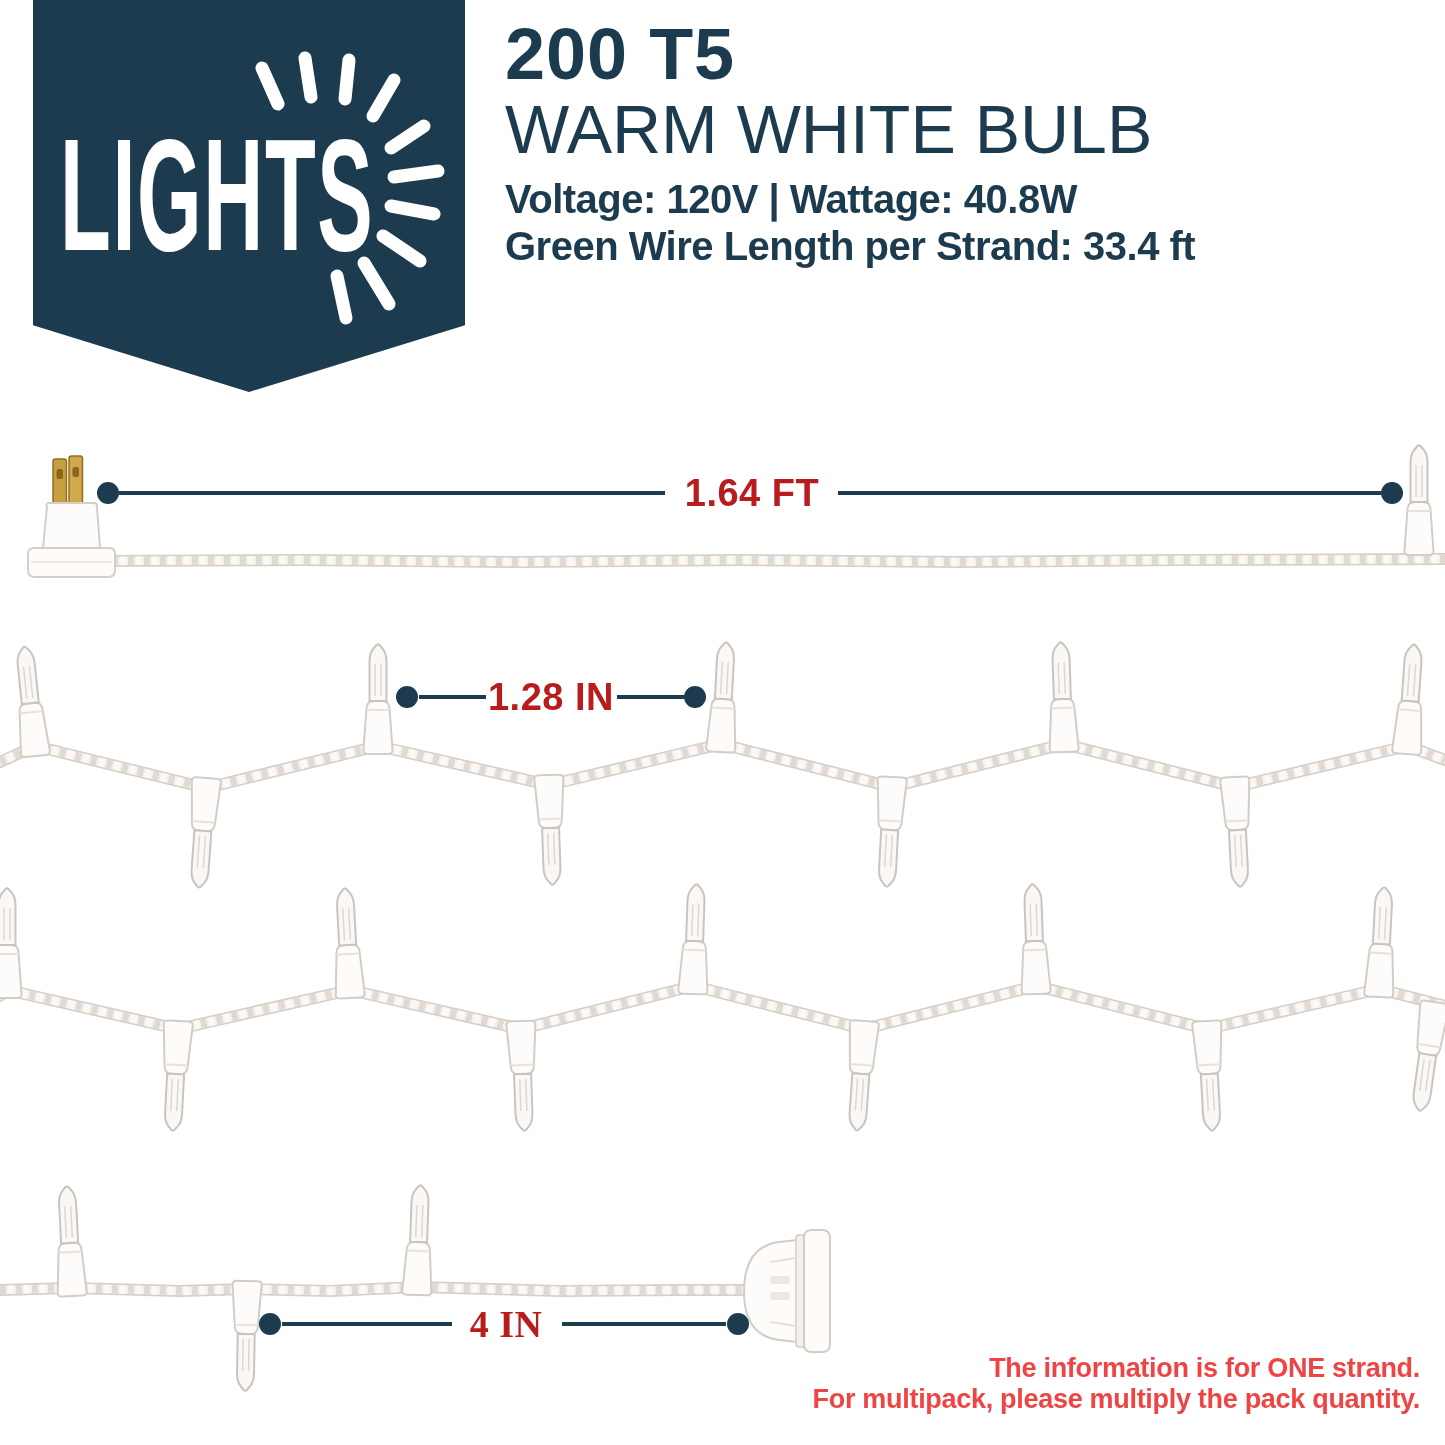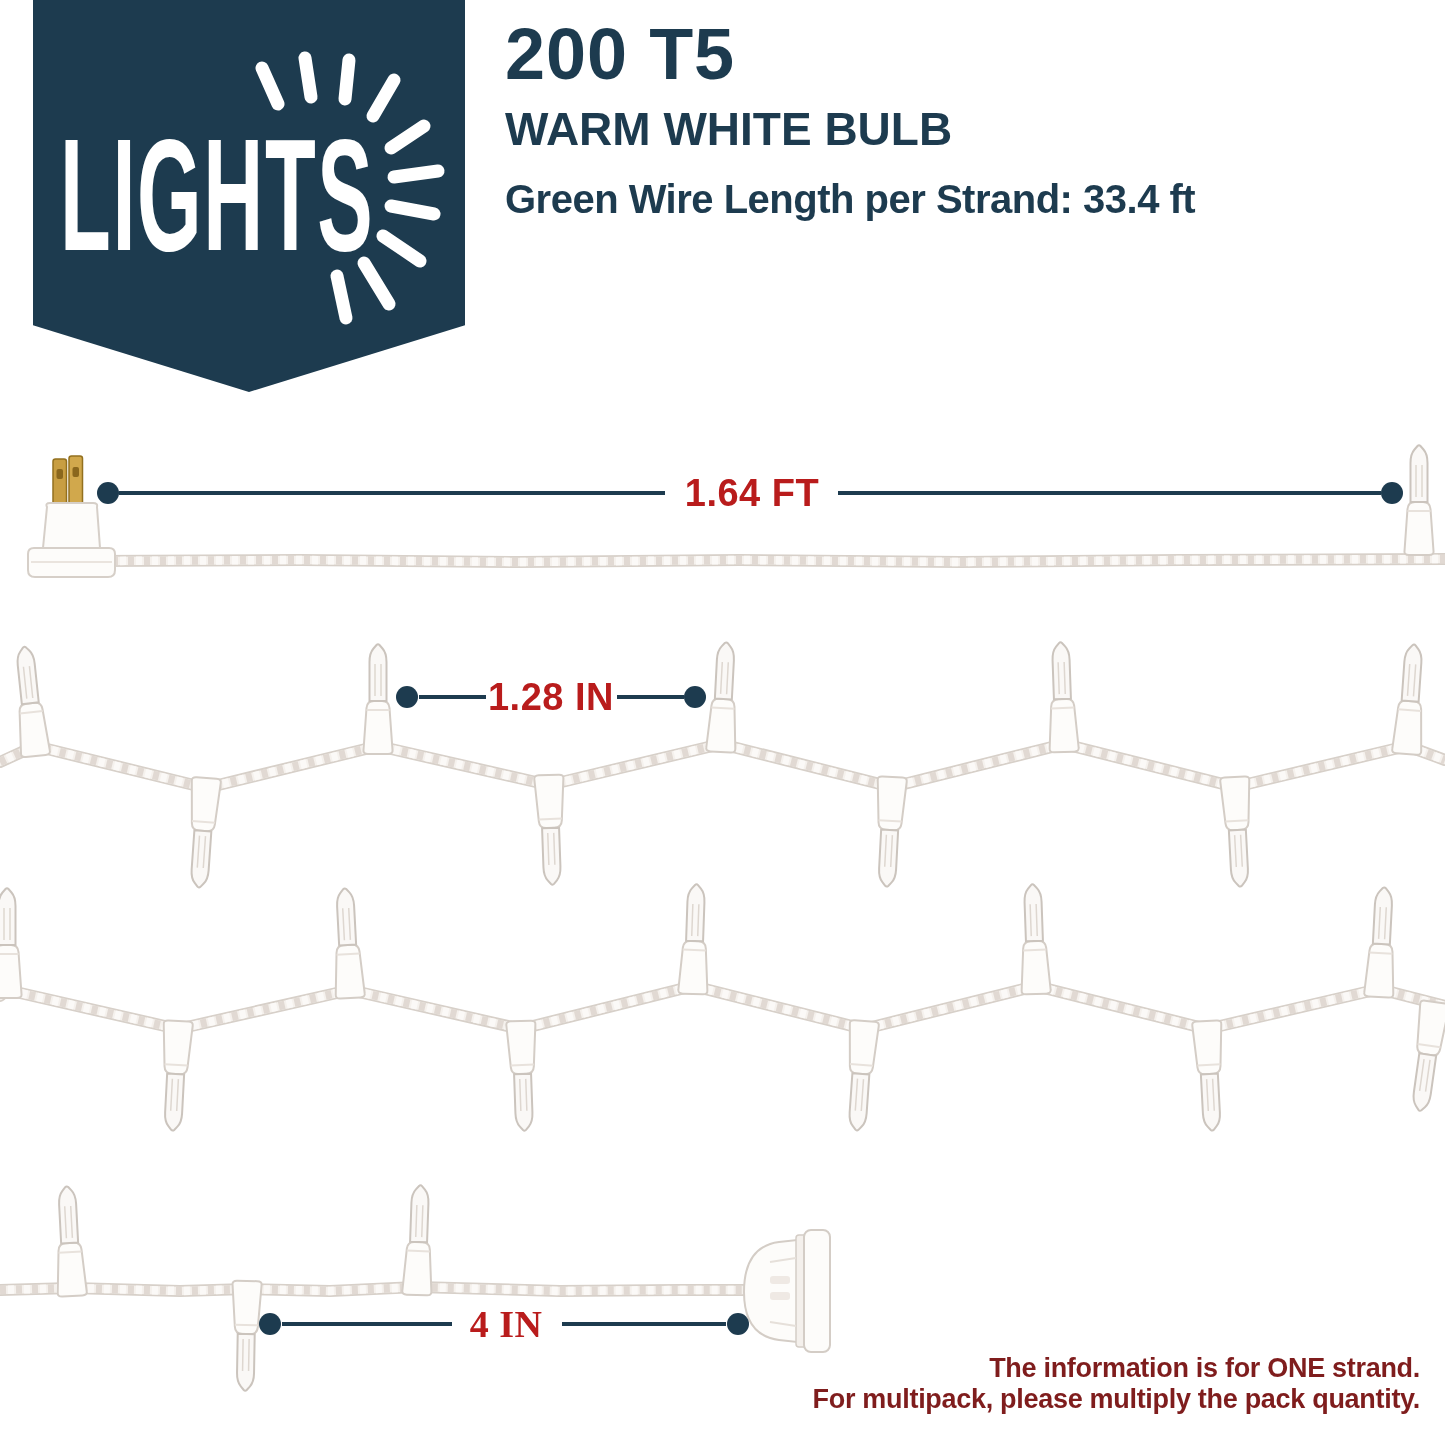--- a/index.html
+++ b/index.html
@@ -12,39 +12,39 @@
     position:absolute;left:33px;top:0;width:432px;height:392px;background:#1d3b4f;
     clip-path:polygon(0 0,100% 0,100% 83%,50% 100%,0 83%);
   }
   .logo-text{
     position:absolute;left:60px;top:115px;color:#ffffff;font-weight:700;
     font-size:160px;line-height:160px;letter-spacing:3px;white-space:nowrap;
     transform:scaleX(0.52);transform-origin:left top;
   }
   
   .title-1{position:absolute;left:505px;top:18px;font-size:72px;line-height:72px;font-weight:800;letter-spacing:1px;white-space:nowrap;}
-  .title-2{position:absolute;left:505px;top:93px;font-size:46px;line-height:72px;font-weight:700;letter-spacing:0px;white-space:nowrap;}
+  .title-2{position:absolute;left:505px;top:93px;font-size:68px;line-height:72px;font-weight:400;letter-spacing:0px;white-space:nowrap;}
   .specs{position:absolute;left:505px;top:176px;font-size:40px;line-height:46.5px;font-weight:700;letter-spacing:-0.5px;white-space:nowrap;}
   
   .scene{position:absolute;left:0;top:0;}
   .w-out{fill:none;stroke:#d7d0c9;stroke-width:12;stroke-linejoin:round;stroke-linecap:round;}
   .w-core{fill:none;stroke:#f5f1ed;stroke-width:8.5;stroke-linejoin:round;stroke-linecap:round;}
   .w-tw{fill:none;stroke:#ddd5ce;stroke-width:8.5;stroke-dasharray:6 10;opacity:.85;stroke-linejoin:round;}
   .w-tw2{fill:none;stroke:#fbf9f7;stroke-width:8.5;stroke-dasharray:6 10;stroke-dashoffset:8;stroke-linejoin:round;}
   .m-line{stroke:#1d3b4f;stroke-width:4;}
   .m-dot{fill:#1d3b4f;}
   
   .m-label{
     position:absolute;transform:translate(-50%,-50%);font-size:38px;font-weight:700;
     letter-spacing:0.5px;white-space:nowrap;color:#b91c1c;
   }
   
   .note{
     position:absolute;right:25px;top:1353px;text-align:right;font-size:27px;line-height:30.5px;
-    font-weight:700;letter-spacing:-0.3px;color:#7f1d1d;white-space:nowrap;
+    font-weight:700;letter-spacing:-0.3px;color:#ef4444;white-space:nowrap;
   }
 </style>
 </head>
 <body>
 
 <div class="page">
 
   <div class="banner"></div>
   <div class="logo-text">LIGHTS</div>
 
@@ -165,20 +165,21 @@
       <line class="m-line" x1="282" y1="1324" x2="452" y2="1324"></line>
       <line class="m-line" x1="562" y1="1324" x2="726" y2="1324"></line>
       <circle class="m-dot" cx="270" cy="1324" r="11"></circle>
       <circle class="m-dot" cx="738" cy="1324" r="11"></circle>
     </g>
   </svg>
 
   <div class="title-1">200 T5</div>
   <div class="title-2">WARM WHITE BULB</div>
   <div class="specs">
+    <div>Voltage: 120V | Wattage: 40.8W</div>
     <div>Green Wire Length per Strand: 33.4 ft</div>
   </div>
 
   <div class="m-label" style="left:752px;top:493px;">1.64 FT</div>
   <div class="m-label" style="left:551px;top:697px;">1.28 IN</div>
   <div class="m-label" style="left:506px;top:1324px;font-family:Liberation Serif, serif;">4 IN</div>
 
   <div class="note">
     <div>The information is for ONE strand.</div>
     <div>For multipack, please multiply the pack quantity.</div>

